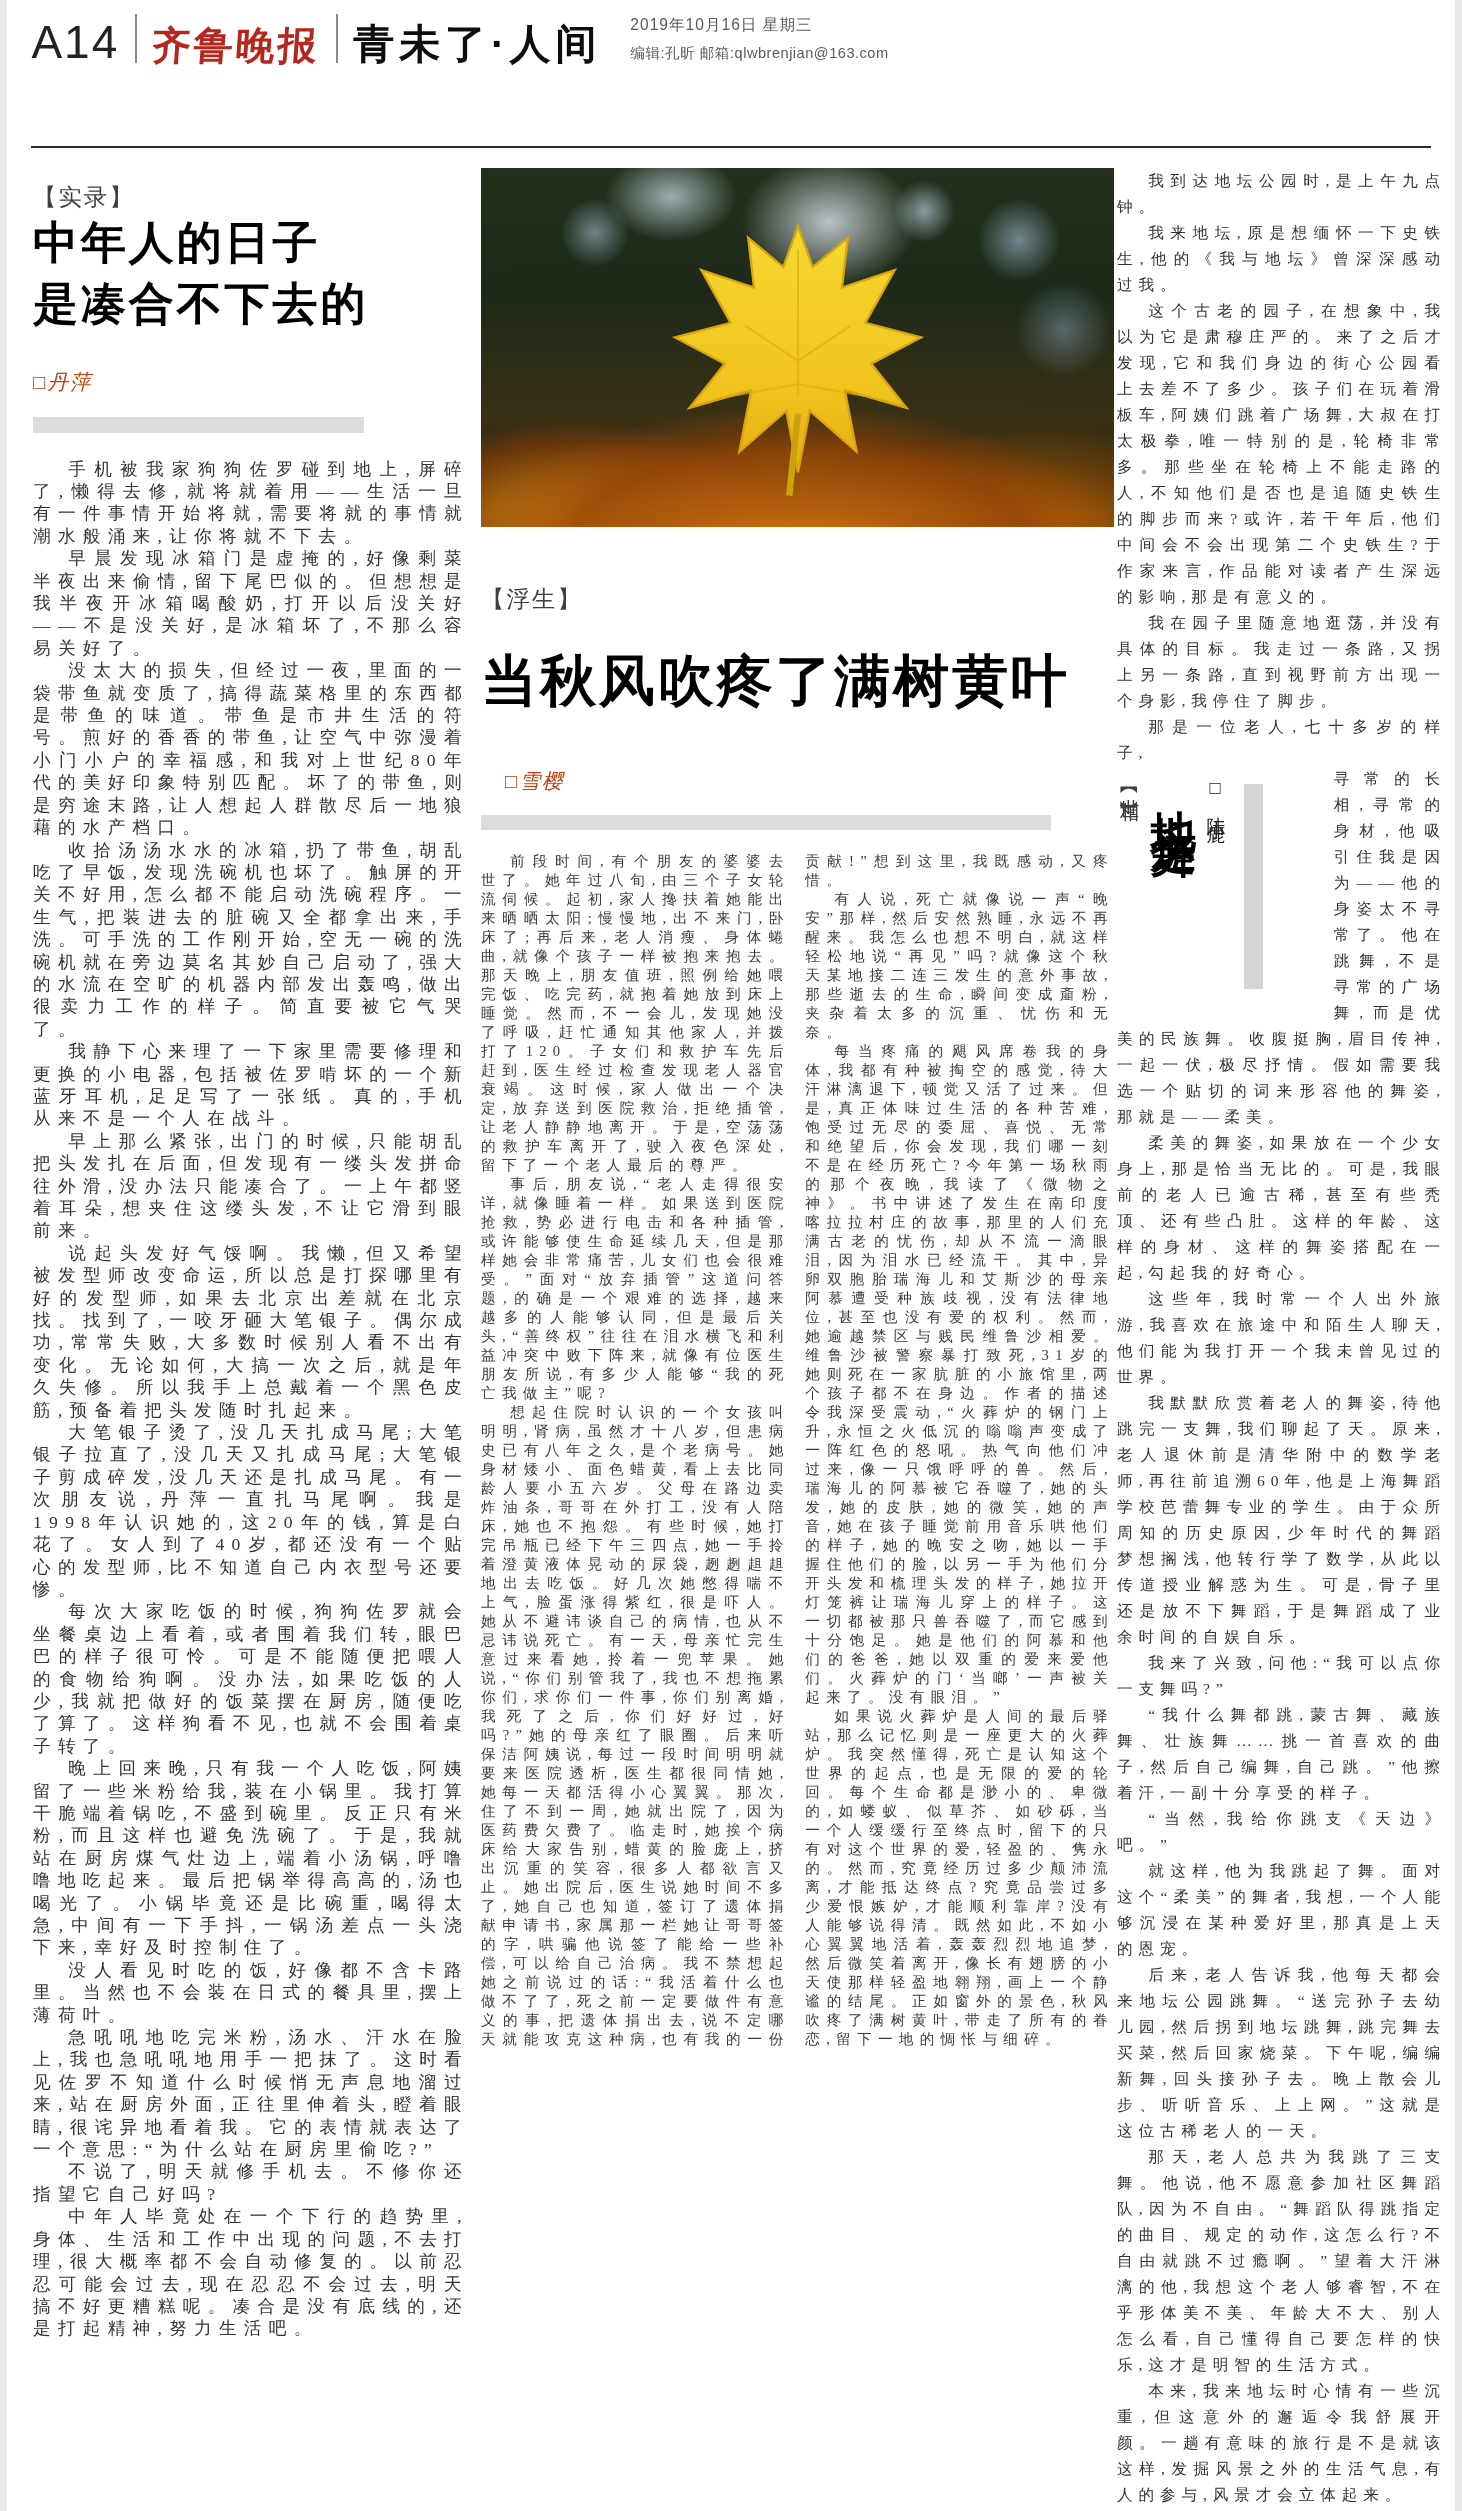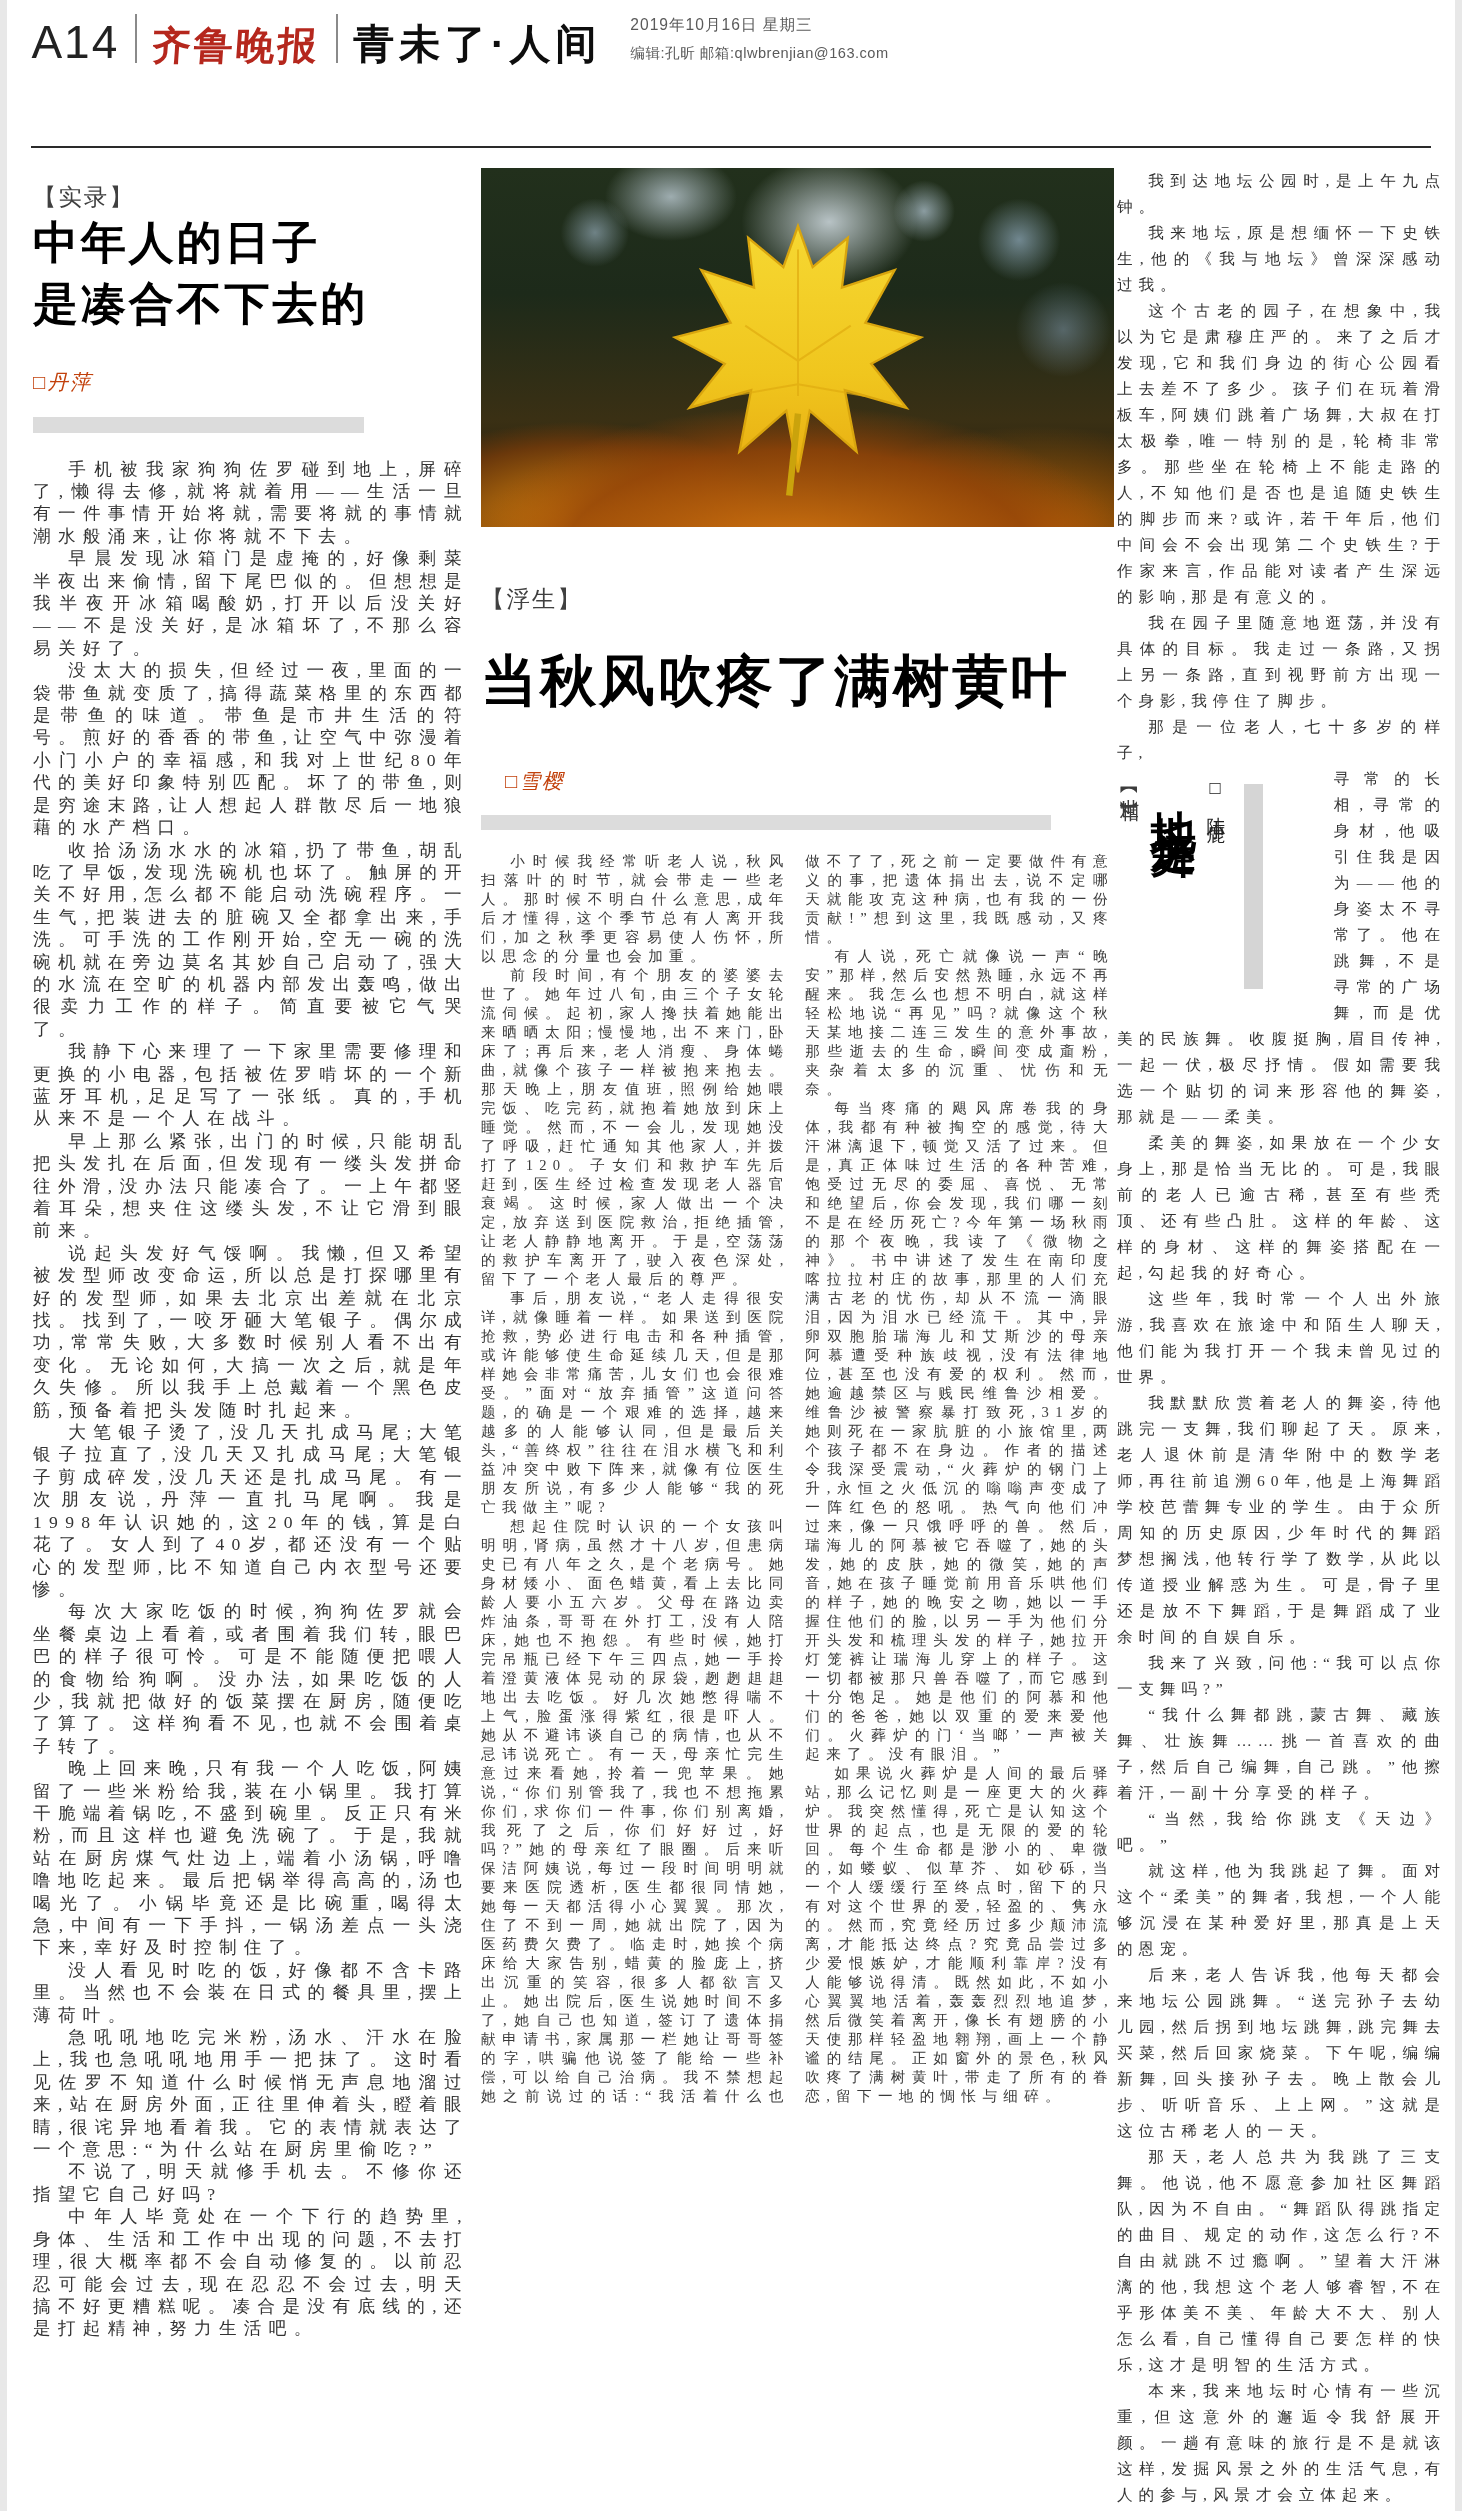--- a/index.html
+++ b/index.html
@@ -122,21 +122,20 @@
       <path d="M50 14 L50 64 M50 52 L32 40 M50 52 L68 40 M50 60 L27 64 M50 60 L73 64" stroke="#e0ab10" stroke-width="0.7" fill="none" opacity="0.7"></path>
     </svg>
   </div>
 
   <div class="mid-art">
     <div class="tag">【浮生】</div>
     <div class="title">当秋风吹疼了满树黄叶</div>
     <div class="byline">□雪樱</div>
     <div class="graybar"></div>
     <div class="mid-cols">
-        <p class="para">小时候我经常听老人说,秋风扫落叶的时节,就会带走一些老人。那时候不明白什么意思,成年后才懂得,这个季节总有人离开我们,加之秋季更容易使人伤怀,所以思念的分量也会加重。</p>
         <p class="para">前段时间,有个朋友的婆婆去世了。她年过八旬,由三个子女轮流伺候。起初,家人搀扶着她能出来晒晒太阳;慢慢地,出不来门,卧床了;再后来,老人消瘦、身体蜷曲,就像个孩子一样被抱来抱去。那天晚上,朋友值班,照例给她喂完饭、吃完药,就抱着她放到床上睡觉。然而,不一会儿,发现她没了呼吸,赶忙通知其他家人,并拨打了120。子女们和救护车先后赶到,医生经过检查发现老人器官衰竭。这时候,家人做出一个决定,放弃送到医院救治,拒绝插管,让老人静静地离开。于是,空荡荡的救护车离开了,驶入夜色深处,留下了一个老人最后的尊严。</p>
         <p class="para">事后,朋友说,“老人走得很安详,就像睡着一样。如果送到医院抢救,势必进行电击和各种插管,或许能够使生命延续几天,但是那样她会非常痛苦,儿女们也会很难受。”面对“放弃插管”这道问答题,的确是一个艰难的选择,越来越多的人能够认同,但是最后关头,“善终权”往往在泪水横飞和利益冲突中败下阵来,就像有位医生朋友所说,有多少人能够“我的死亡我做主”呢?</p>
         <p class="para">想起住院时认识的一个女孩叫明明,肾病,虽然才十八岁,但患病史已有八年之久,是个老病号。她身材矮小、面色蜡黄,看上去比同龄人要小五六岁。父母在路边卖炸油条,哥哥在外打工,没有人陪床,她也不抱怨。有些时候,她打完吊瓶已经下午三四点,她一手拎着澄黄液体晃动的尿袋,趔趔趄趄地出去吃饭。好几次她憋得喘不上气,脸蛋涨得紫红,很是吓人。她从不避讳谈自己的病情,也从不忌讳说死亡。有一天,母亲忙完生意过来看她,拎着一兜苹果。她说,“你们别管我了,我也不想拖累你们,求你们一件事,你们别离婚,我死了之后,你们好好过,好吗?”她的母亲红了眼圈。后来听保洁阿姨说,每过一段时间明明就要来医院透析,医生都很同情她,她每一天都活得小心翼翼。那次,住了不到一周,她就出院了,因为医药费欠费了。临走时,她挨个病床给大家告别,蜡黄的脸庞上,挤出沉重的笑容,很多人都欲言又止。她出院后,医生说她时间不多了,她自己也知道,签订了遗体捐献申请书,家属那一栏她让哥哥签的字,哄骗他说签了能给一些补偿,可以给自己治病。我不禁想起她之前说过的话:“我活着什么也做不了了,死之前一定要做件有意义的事,把遗体捐出去,说不定哪天就能攻克这种病,也有我的一份贡献!”想到这里,我既感动,又疼惜。</p>
         <p class="para">有人说,死亡就像说一声“晚安”那样,然后安然熟睡,永远不再醒来。我怎么也想不明白,就这样轻松地说“再见”吗?就像这个秋天某地接二连三发生的意外事故,那些逝去的生命,瞬间变成齑粉,夹杂着太多的沉重、忧伤和无奈。</p>
         <p class="para">每当疼痛的飓风席卷我的身体,我都有种被掏空的感觉,待大汗淋漓退下,顿觉又活了过来。但是,真正体味过生活的各种苦难,饱受过无尽的委屈、喜悦、无常和绝望后,你会发现,我们哪一刻不是在经历死亡?今年第一场秋雨的那个夜晚,我读了《微物之神》。书中讲述了发生在南印度喀拉拉村庄的故事,那里的人们充满古老的忧伤,却从不流一滴眼泪,因为泪水已经流干。其中,异卵双胞胎瑞海儿和艾斯沙的母亲阿慕遭受种族歧视,没有法律地位,甚至也没有爱的权利。然而,她逾越禁区与贱民维鲁沙相爱。维鲁沙被警察暴打致死,31岁的她则死在一家肮脏的小旅馆里,两个孩子都不在身边。作者的描述令我深受震动,“火葬炉的钢门上升,永恒之火低沉的嗡嗡声变成了一阵红色的怒吼。热气向他们冲过来,像一只饿呼呼的兽。然后,瑞海儿的阿慕被它吞噬了,她的头发,她的皮肤,她的微笑,她的声音,她在孩子睡觉前用音乐哄他们的样子,她的晚安之吻,她以一手握住他们的脸,以另一手为他们分开头发和梳理头发的样子,她拉开灯笼裤让瑞海儿穿上的样子。这一切都被那只兽吞噬了,而它感到十分饱足。她是他们的阿慕和他们的爸爸,她以双重的爱来爱他们。火葬炉的门‘当啷’一声被关起来了。没有眼泪。”</p>
         <p class="para">如果说火葬炉是人间的最后驿站,那么记忆则是一座更大的火葬炉。我突然懂得,死亡是认知这个世界的起点,也是无限的爱的轮回。每个生命都是渺小的、卑微的,如蝼蚁、似草芥、如砂砾,当一个人缓缓行至终点时,留下的只有对这个世界的爱,轻盈的、隽永的。然而,究竟经历过多少颠沛流离,才能抵达终点?究竟品尝过多少爱恨嫉妒,才能顺利靠岸?没有人能够说得清。既然如此,不如小心翼翼地活着,轰轰烈烈地追梦,然后微笑着离开,像长有翅膀的小天使那样轻盈地翱翔,画上一个静谧的结尾。正如窗外的景色,秋风吹疼了满树黄叶,带走了所有的眷恋,留下一地的惆怅与细碎。</p>
       </div>
   </div>
 
   <div class="right-col">

